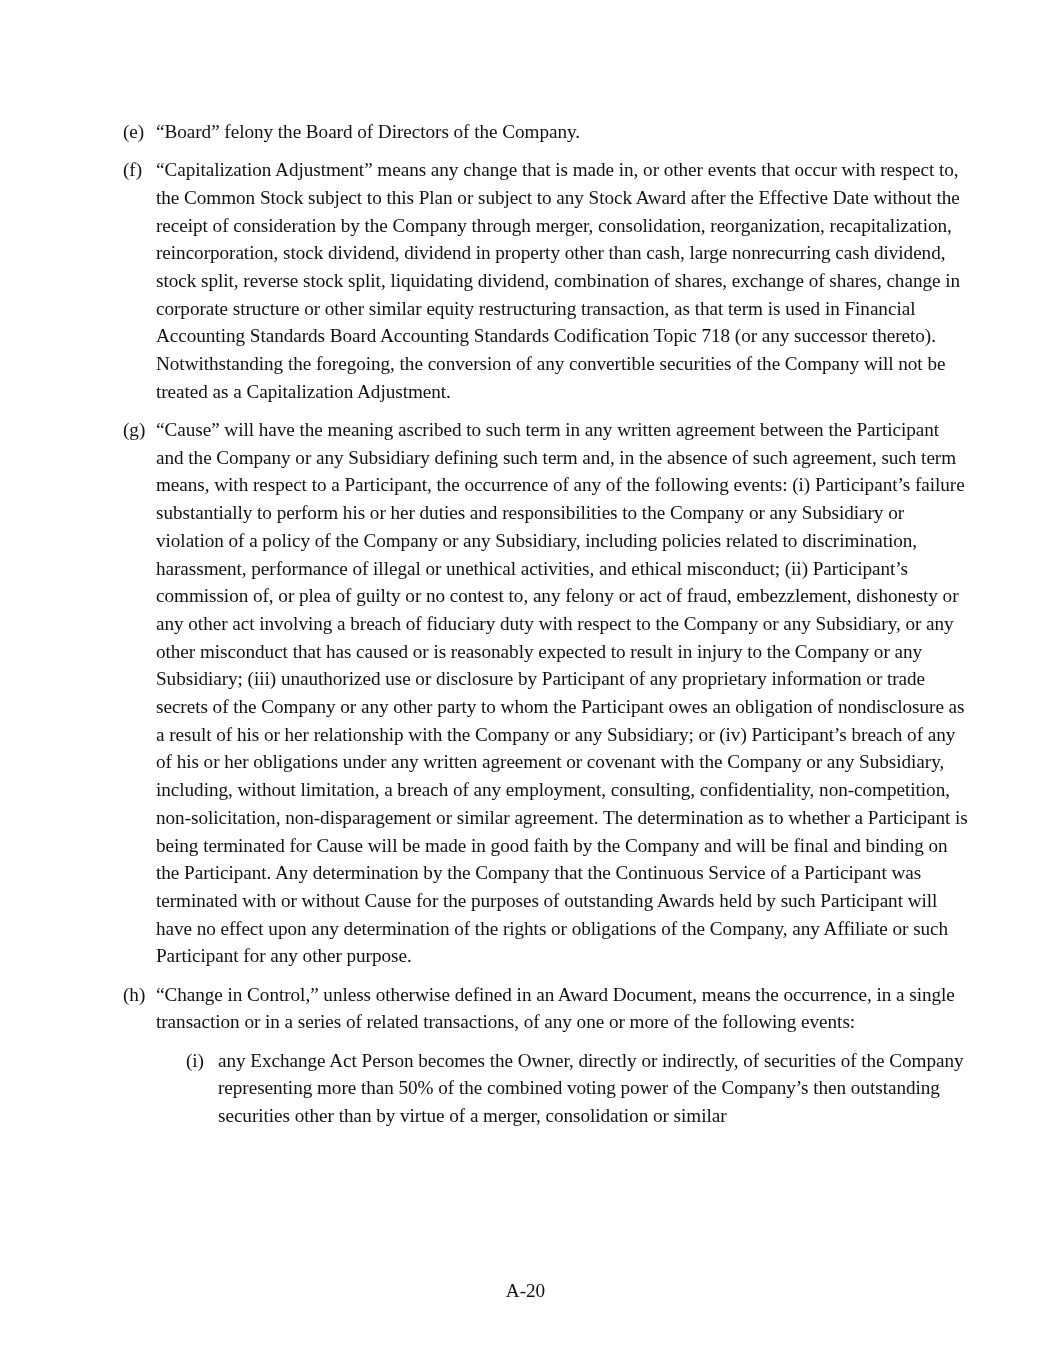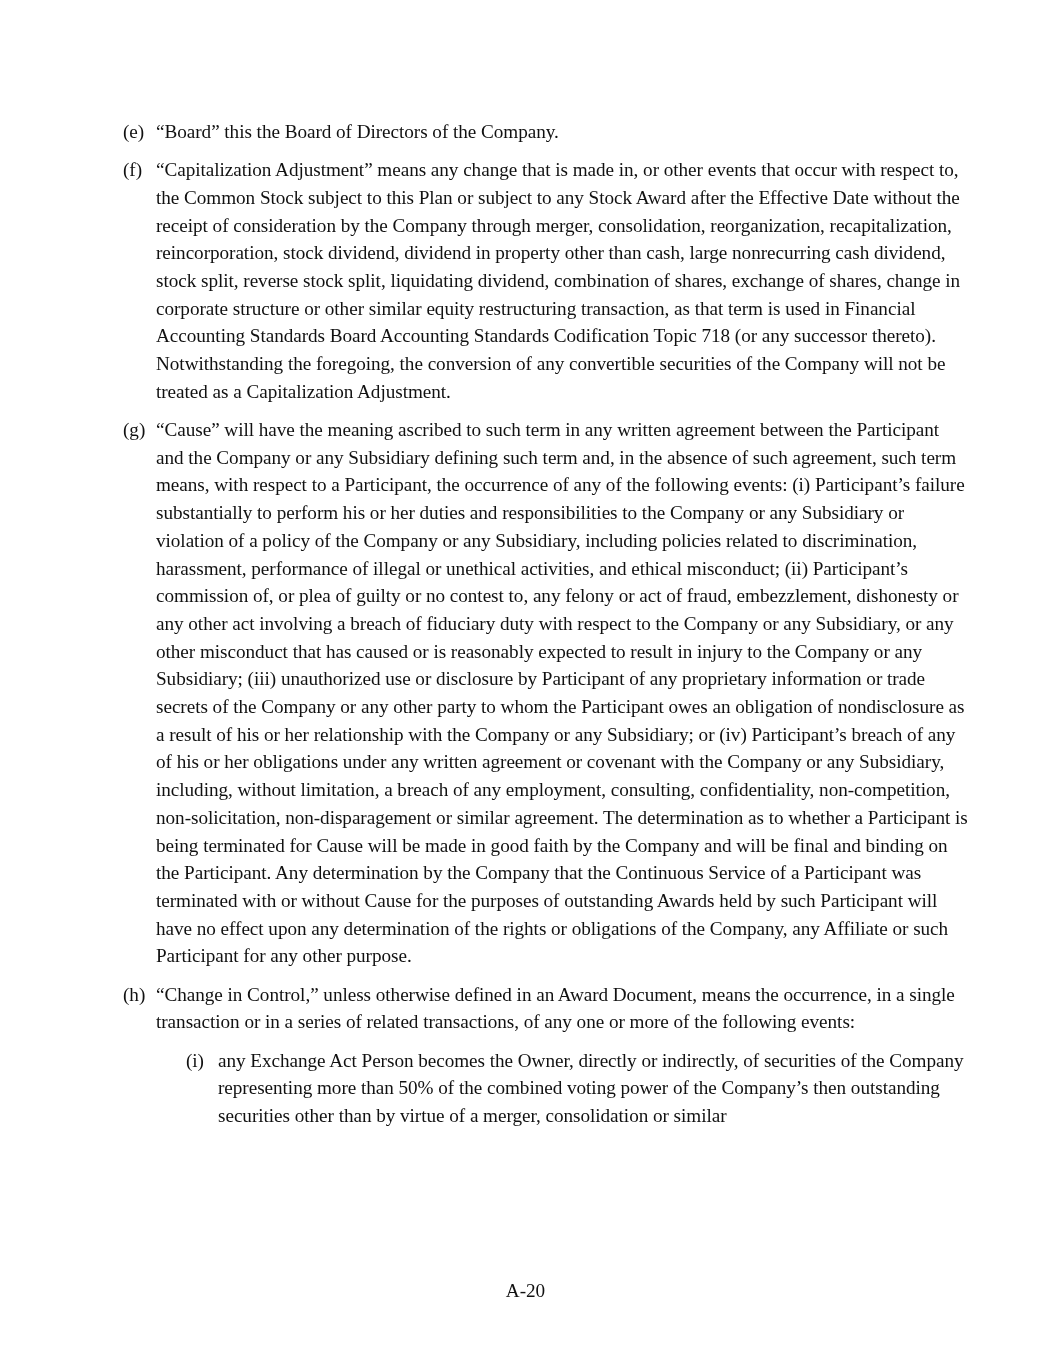--- a/index.html
+++ b/index.html
@@ -68,21 +68,21 @@
     }
   </style>
 </head>
 <body>
 
 <div class="page">
   <div class="content">
 
     <div class="item">
       <span class="marker">(e)</span>
-      <span>“</span><span class="term">Board</span><span>”</span><span> this the Board of Directors of the Company.</span>
+      <span>“</span><span class="term">Board</span><span>”</span><span> felony the Board of Directors of the Company.</span>
     </div>
 
     <div class="item">
       <span class="marker">(f)</span>
       <span>“</span><span class="term">Capitalization Adjustment</span><span>”</span><span> means any change that is made in, or other events that occur with respect to, the Common Stock subject to this Plan or subject to any Stock Award after the Effective Date without the receipt of consideration by the Company through merger, consolidation, reorganization, recapitalization, reincorporation, stock dividend, dividend in property other than cash, large nonrecurring cash dividend, stock split, reverse stock split, liquidating dividend, combination of shares, exchange of shares, change in corporate structure or other similar equity restructuring transaction, as that term is used in Financial Accounting Standards Board Accounting Standards Codification Topic 718 (or any successor thereto). Notwithstanding the foregoing, the conversion of any convertible securities of the Company will not be treated as a Capitalization Adjustment.</span>
     </div>
 
     <div class="item">
       <span class="marker">(g)</span>
       <span>“</span><span class="term">Cause</span><span>”</span><span> will have the meaning ascribed to such term in any written agreement between the Participant and the Company or any Subsidiary defining such term and, in the absence of such agreement, such term means, with respect to a Participant, the occurrence of any of the following events: (i) Participant’s failure substantially to perform his or her duties and responsibilities to the Company or any Subsidiary or violation of a policy of the Company or any Subsidiary, including policies related to discrimination, harassment, performance of illegal or unethical activities, and ethical misconduct; (ii) Participant’s commission of, or plea of guilty or no contest to, any felony or act of fraud, embezzlement, dishonesty or any other act involving a breach of fiduciary duty with respect to the Company or any Subsidiary, or any other misconduct that has caused or is reasonably expected to result in injury to the Company or any Subsidiary; (iii) unauthorized use or disclosure by Participant of any proprietary information or trade secrets of the Company or any other party to whom the Participant owes an obligation of nondisclosure as a result of his or her relationship with the Company or any Subsidiary; or (iv) Participant’s breach of any of his or her obligations under any written agreement or covenant with the Company or any Subsidiary, including, without limitation, a breach of any employment, consulting, confidentiality, non-competition, non-solicitation, non-disparagement or similar agreement. The determination as to whether a Participant is being terminated for Cause will be made in good faith by the Company and will be final and binding on the Participant. Any determination by the Company that the Continuous Service of a Participant was terminated with or without Cause for the purposes of outstanding Awards held by such Participant will have no effect upon any determination of the rights or obligations of the Company, any Affiliate or such Participant for any other purpose.</span>

